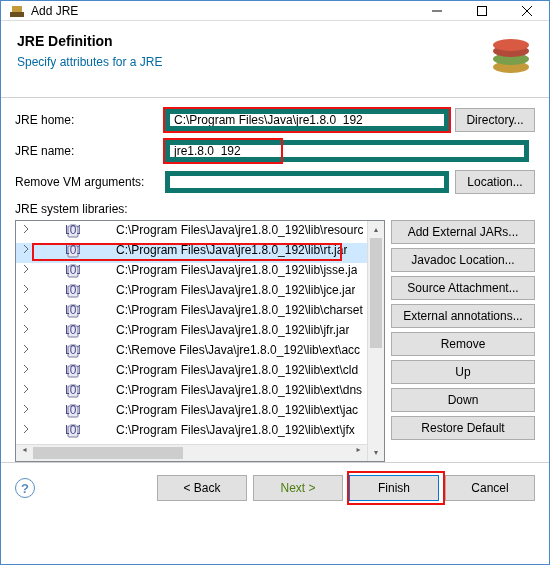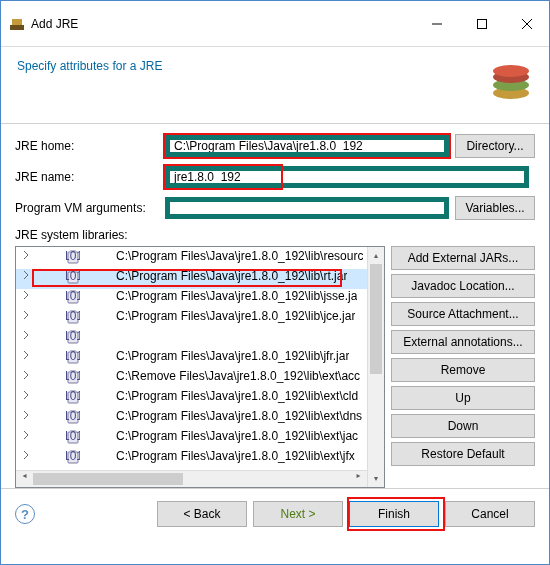--- a/index.html
+++ b/index.html
@@ -1,17 +1,17 @@
 <!DOCTYPE html>
 <html><head>
 <meta charset="utf-8">
 <style>
 * { box-sizing: border-box; font-family: "Segoe UI", Tahoma, sans-serif; font-size: 12px; }
 body { margin: 0; background: #fff; width: 550px; height: 565px; overflow: hidden; border: 1px solid #4a88c7; }
-.titlebar { height: 46px; display: flex; align-items: center; padding: 0 0 0 8px; background: #fff; border-bottom: 1px solid #ddd; }
+.titlebar { height: 20px; display: flex; align-items: center; padding: 0 0 0 8px; background: #fff; border-bottom: 1px solid #ddd; }
 .titlebar .app-icon { width: 16px; height: 16px; margin-right: 6px; display:inline-flex; align-items:center; justify-content:center; }
 .titlebar .title { flex: 1; }
 .win-btn { width: 45px; height: 29px; display: flex; align-items: center; justify-content: center; color: #000; }
 .win-btn svg { width: 10px; height: 10px; }
 .header { background: #fff; padding: 12px 16px 16px 16px; display: flex; border-bottom: 1px solid #d0d0d0; }
 .header-left { flex: 1; }
 .header-title { font-size: 14px; font-weight: bold; margin-bottom: 6px; }
 .header-sub { color: #0369a1; }
 .header-icon { width: 52px; height: 48px; }
 .form { padding: 10px 14px 0 14px; }
@@ -70,20 +70,21 @@
   <div class="win-btn">
       <svg viewBox="0 0 10 10">
         <line x1="0" y1="0" x2="10" y2="10" stroke="#000"></line>
         <line x1="10" y1="0" x2="0" y2="10" stroke="#000"></line>
       </svg>
     </div>
 </div>
 
 <div class="header">
   <div class="header-left">
+    <div class="header-title">JRE Definition</div>
     <div class="header-sub">Specify attributes for a JRE</div>
   </div>
   <div class="header-icon">
     <svg viewBox="0 0 52 48">
         <ellipse cx="30" cy="34" rx="18" ry="6" fill="#c49a3a"></ellipse>
         <ellipse cx="30" cy="26" rx="18" ry="6" fill="#7a9e4a"></ellipse>
         <ellipse cx="30" cy="18" rx="18" ry="6" fill="#b24a3a"></ellipse>
         <ellipse cx="30" cy="12" rx="18" ry="6" fill="#d85a42"></ellipse>
       </svg>
   </div>
@@ -99,23 +100,23 @@
     <button>Directory...</button>
   </div>
   <div class="row">
     <label>JRE name:</label>
     <div class="field" style="position:relative;">
       <input type="text" value="jre1.8.0_192" style="">
       <div class="hl-red" style="left:-2px;top:-2px;width:120px;bottom:-2px;"></div>
     </div>
   </div>
   <div class="row">
-    <label>Program VM arguments:</label>
+    <label>Remove VM arguments:</label>
     <div class="field"><input type="text" value="" style=""></div>
-    <button>Variables...</button>
+    <button>Location...</button>
   </div>
   <div class="libs-label">JRE system libraries:</div>
   <div class="libs-area">
     <div class="tree">
       <div class="tree-inner" id="tree-inner">
           <div class="tree-row">
             <span class="expander">
               <svg width="8" height="8" viewBox="0 0 8 8">
                 <path d="M2 0 L6 4 L2 8" fill="none" stroke="#666"></path>
               </svg>
@@ -180,20 +181,21 @@
                 <path d="M2 0 L6 4 L2 8" fill="none" stroke="#666"></path>
               </svg>
             </span>
             <span class="jar-icon">
               <svg width="14" height="14" viewBox="0 0 14 14">
                 <rect x="2" y="2" width="10" height="11" rx="1" fill="#e8e8f4" stroke="#7a7aa0"></rect>
                 <rect x="4" y="0" width="6" height="3" rx="1" fill="#b8b8d0"></rect>
                 <text x="7" y="10" font-size="5" text-anchor="middle" fill="#4a4a8a">101</text>
               </svg>
             </span>
+            <span class="tree-text">C:\Program Files\Java\jre1.8.0_192\lib\charset</span>
           </div>
           <div class="tree-row">
             <span class="expander">
               <svg width="8" height="8" viewBox="0 0 8 8">
                 <path d="M2 0 L6 4 L2 8" fill="none" stroke="#666"></path>
               </svg>
             </span>
             <span class="jar-icon">
               <svg width="14" height="14" viewBox="0 0 14 14">
                 <rect x="2" y="2" width="10" height="11" rx="1" fill="#e8e8f4" stroke="#7a7aa0"></rect>

